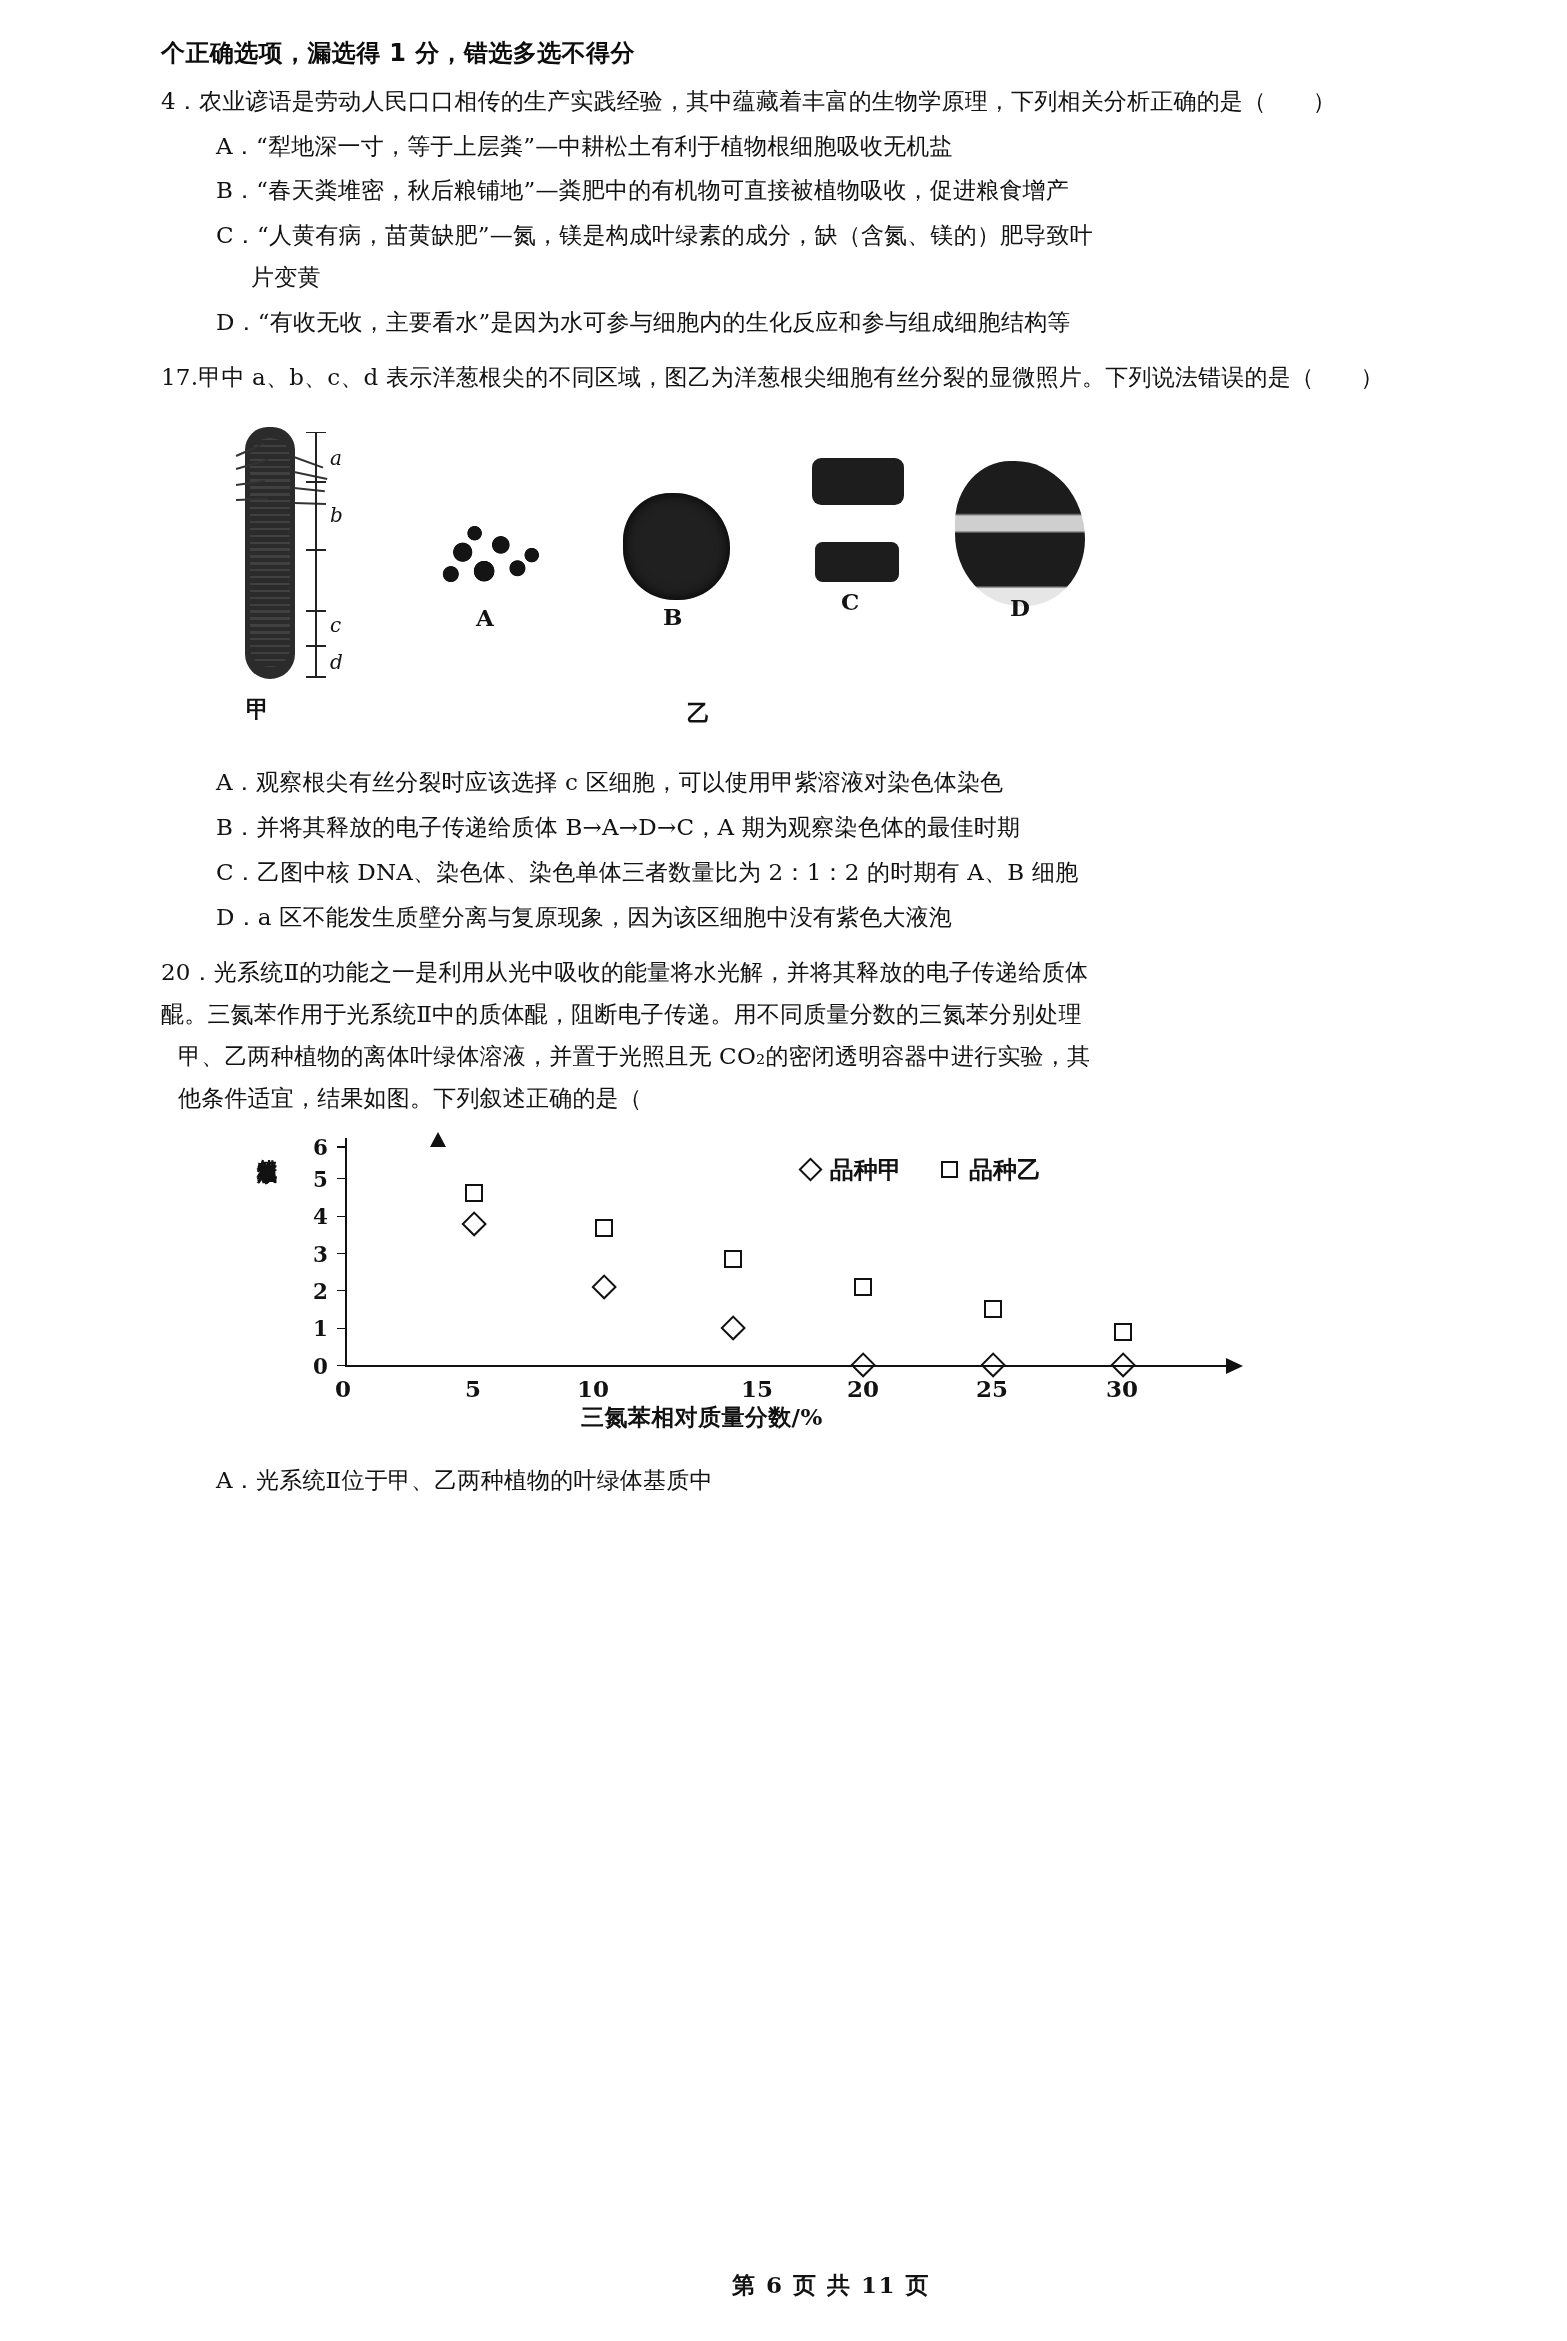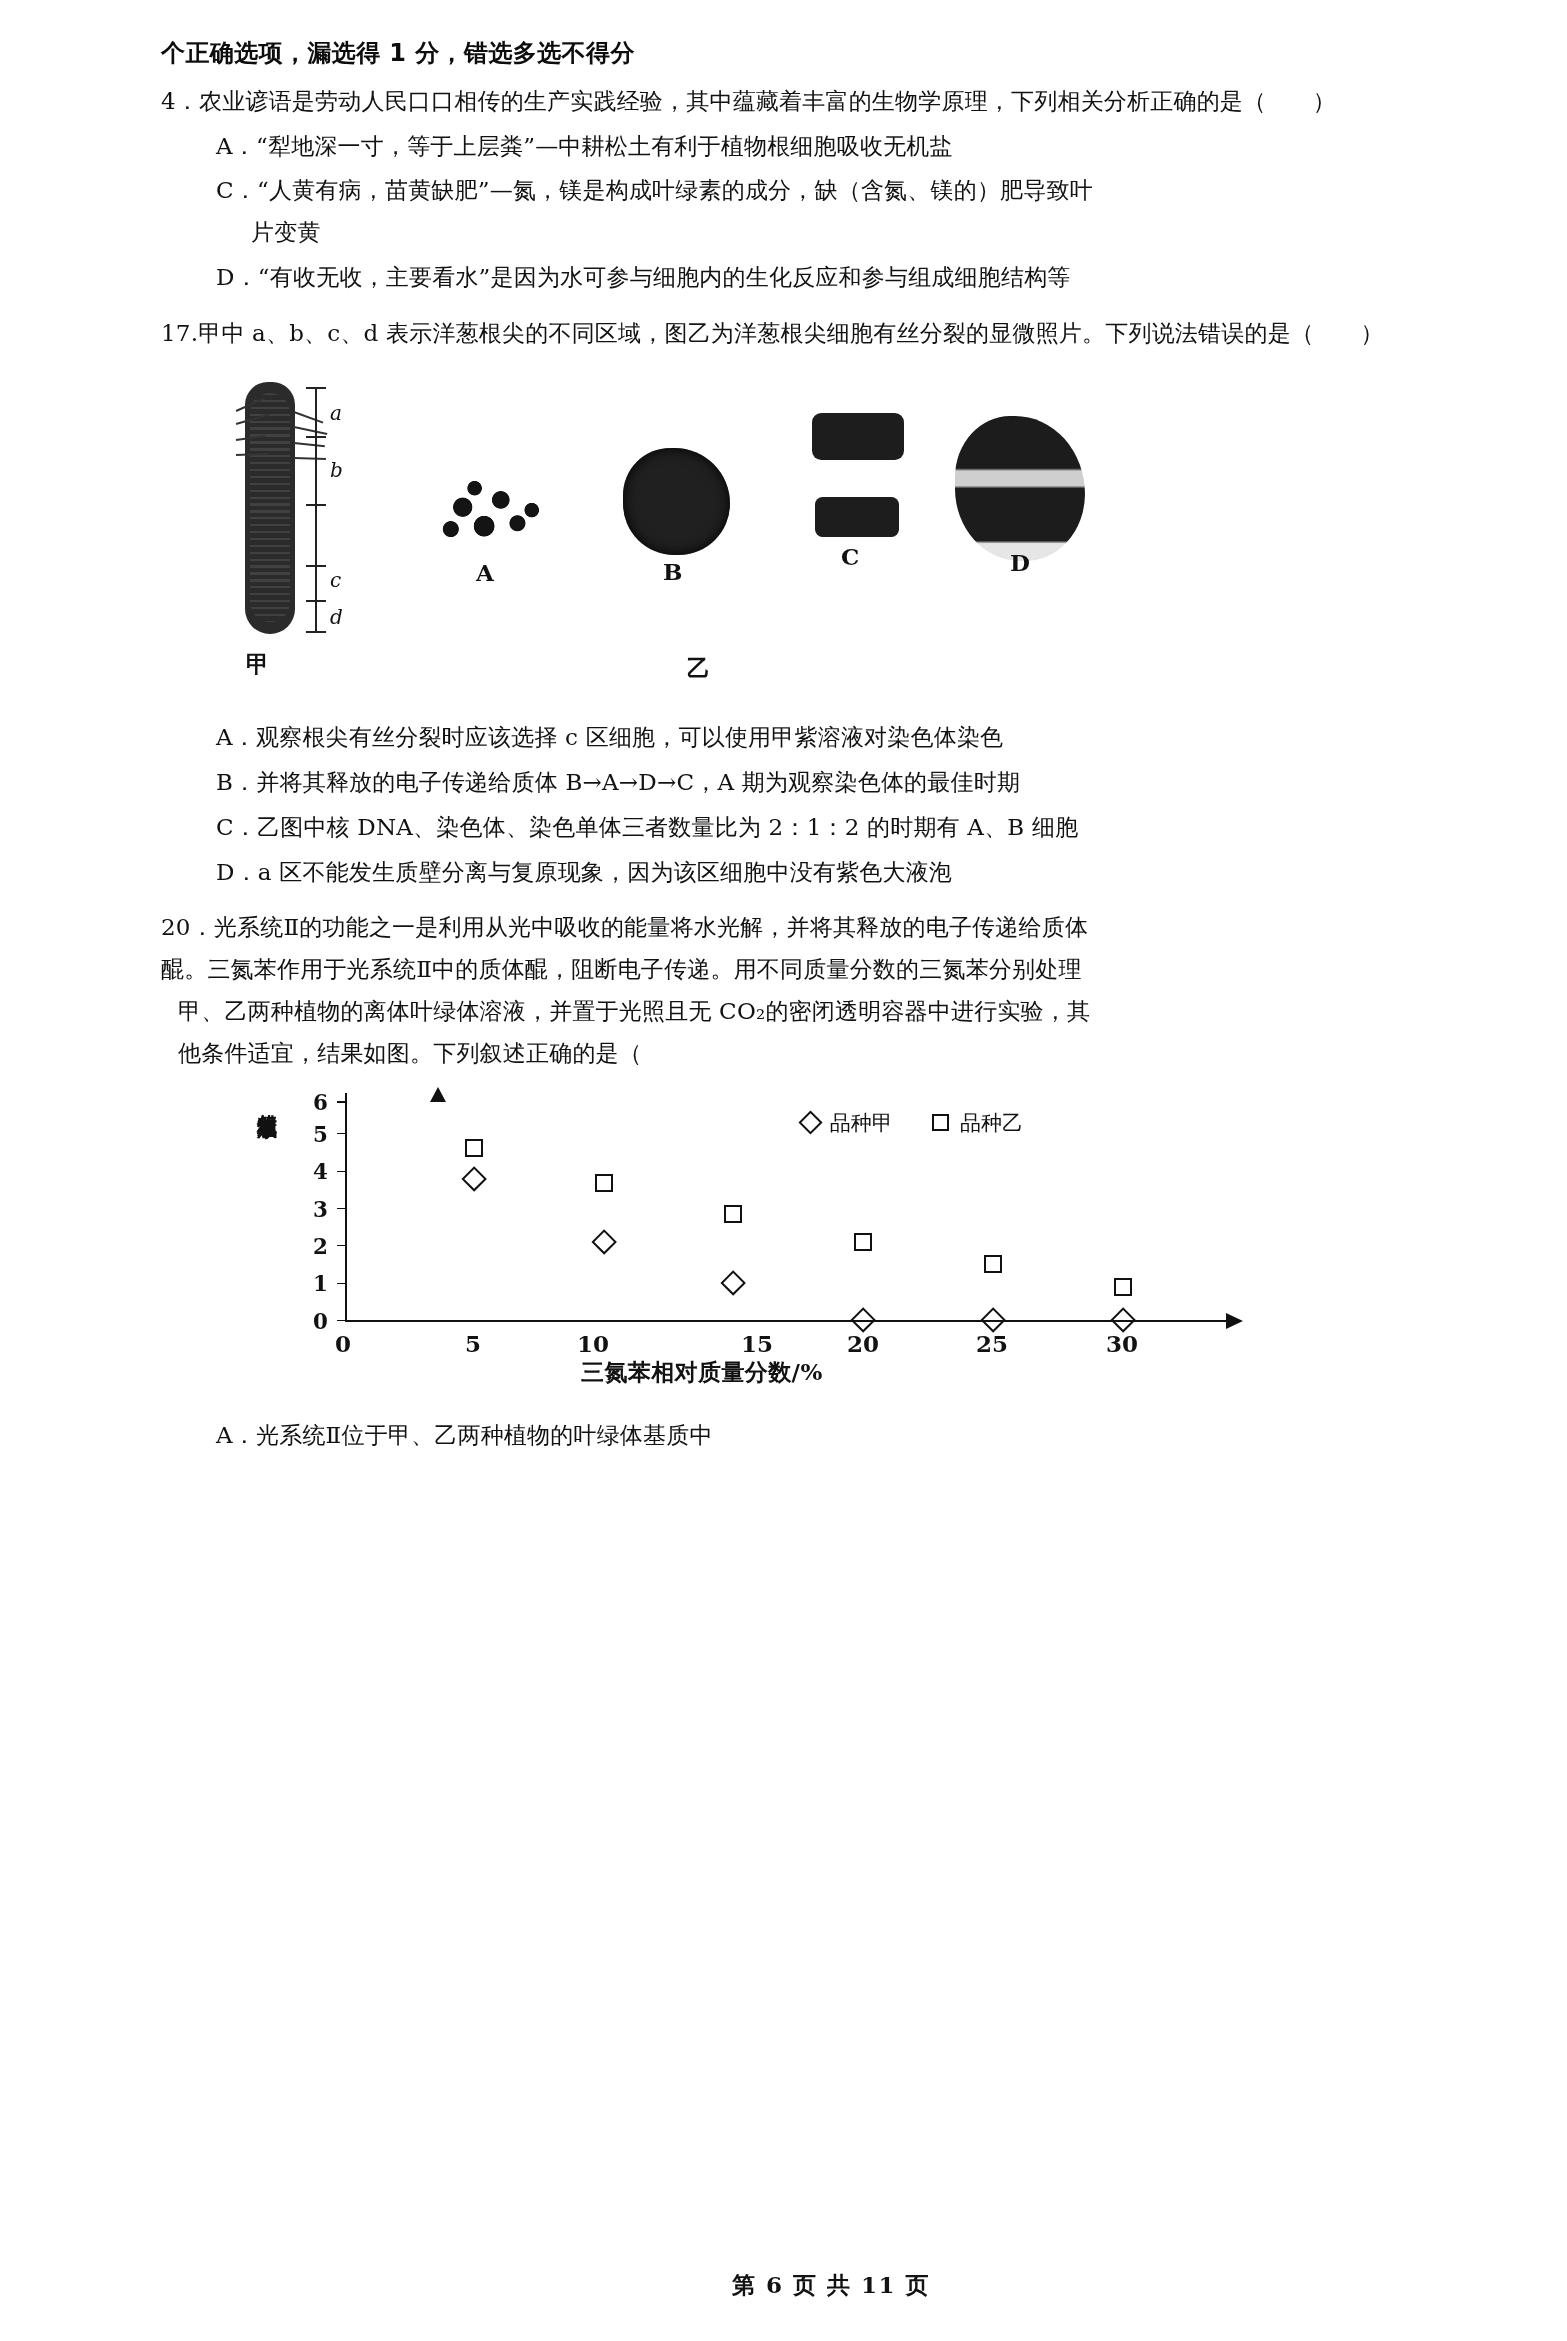--- a/index.html
+++ b/index.html
@@ -241,22 +241,22 @@
     width: 18.3px;
     height: 18.3px;
     border: 2.3px solid #111;
     box-sizing: border-box;
   }
   .pt-d { transform: rotate(45deg); }
   .legend {
     position: absolute;
     left: 549px;
     top: 23px;
-    font-size: 21px;
-    font-weight: normal;
+    font-size: 24px;
+    font-weight: bold;
     display: flex;
     align-items: center;
     gap: 10.7px;
   }
   .lg-d {
     display: inline-block;
     width: 17px; height: 17px;
     border: 2.3px solid #111;
     transform: rotate(45deg);
     box-sizing: border-box;
@@ -281,20 +281,21 @@
 </head>
 <body>
 
 <div class="page">
   <div class="content">
 
     <div class="hdr">个正确选项，漏选得 1 分，错选多选不得分</div>
 
     <div class="q q-stem">4．农业谚语是劳动人民口口相传的生产实践经验，其中蕴藏着丰富的生物学原理，下列相关分析正确的是（　　）</div>
     <div class="opt">A．“犁地深一寸，等于上层粪”—中耕松土有利于植物根细胞吸收无机盐</div>
+    <div class="opt">B．“春天粪堆密，秋后粮铺地”—粪肥中的有机物可直接被植物吸收，促进粮食增产</div>
     <div class="opt">C．“人黄有病，苗黄缺肥”—氮，镁是构成叶绿素的成分，缺（含氮、镁的）肥导致叶</div>
     <div class="opt opt-cont">片变黄</div>
     <div class="opt">D．“有收无收，主要看水”是因为水可参与细胞内的生化反应和参与组成细胞结构等</div>
 
     <div class="spacer-sm"></div>
 
     <div class="q q-stem">17.甲中 a、b、c、d 表示洋葱根尖的不同区域，图乙为洋葱根尖细胞有丝分裂的显微照片。下列说法错误的是（　　）</div>
 
     <div class="fig17">
 

